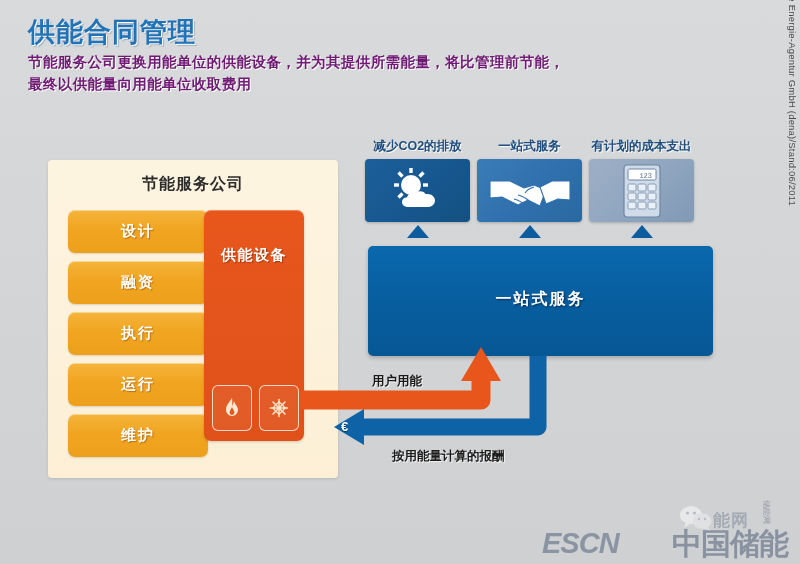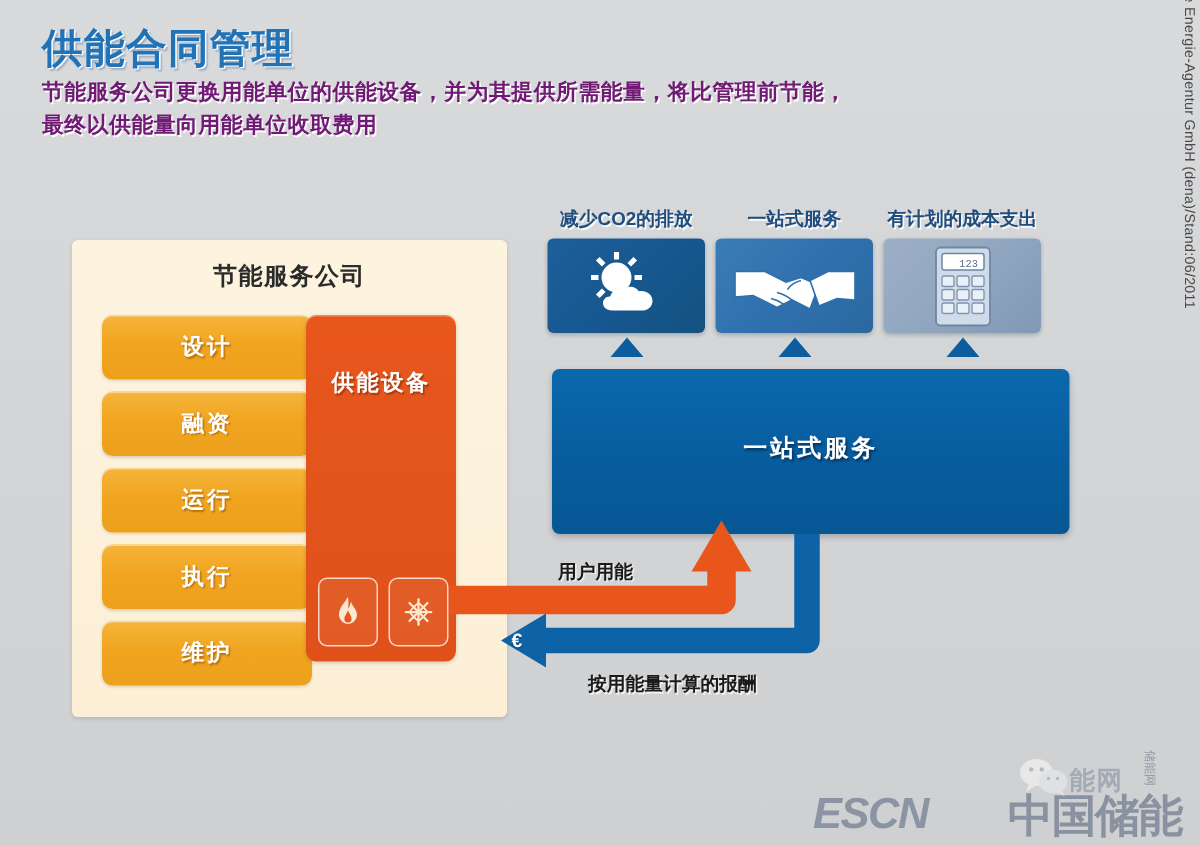--- a/index.html
+++ b/index.html
@@ -164,24 +164,24 @@
   <div id="esco-title">节能服务公司</div>
 
   <div id="esco-list">
     <div class="pill">
       <span>设计</span>
     </div>
     <div class="pill">
       <span>融资</span>
     </div>
     <div class="pill">
+      <span>执行</span>
+    </div>
+    <div class="pill">
       <span>运行</span>
-    </div>
-    <div class="pill">
-      <span>执行</span>
     </div>
     <div class="pill">
       <span>维护</span>
     </div>
   </div>
 
   <div id="equip">
     <div id="equip-label">供能设备</div>
     <div class="mini-icons">
       <div class="mini-box">

